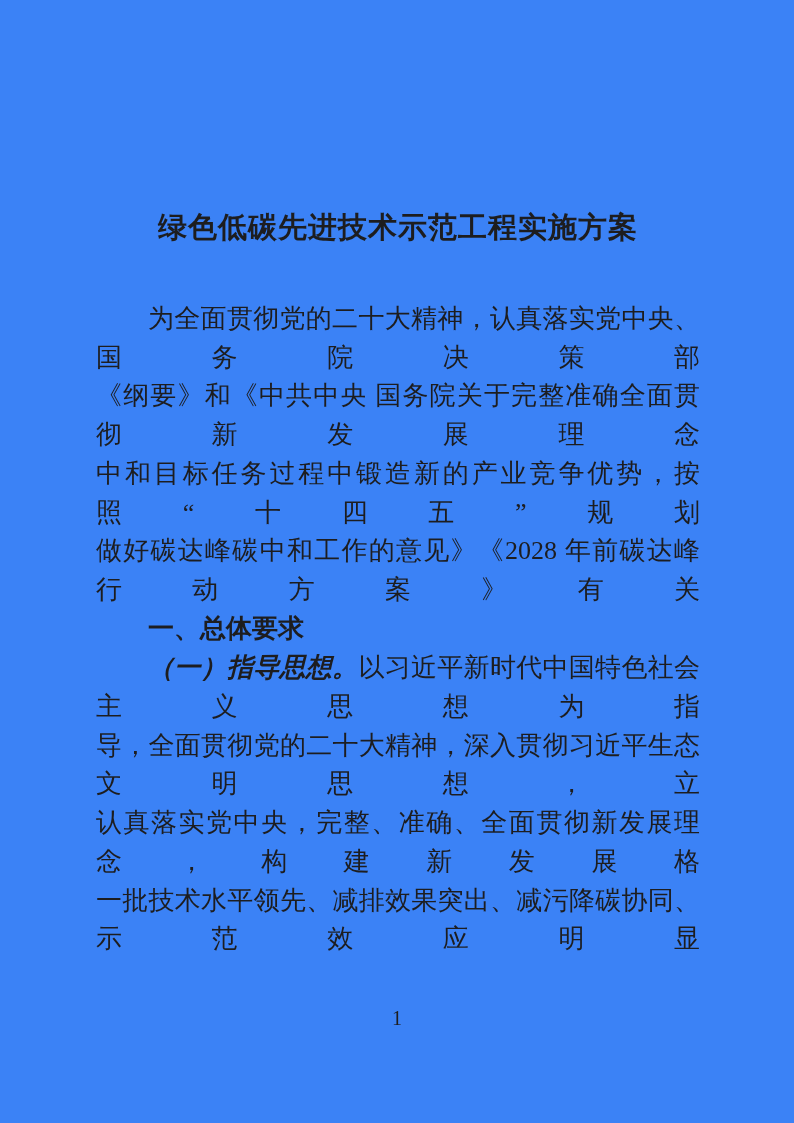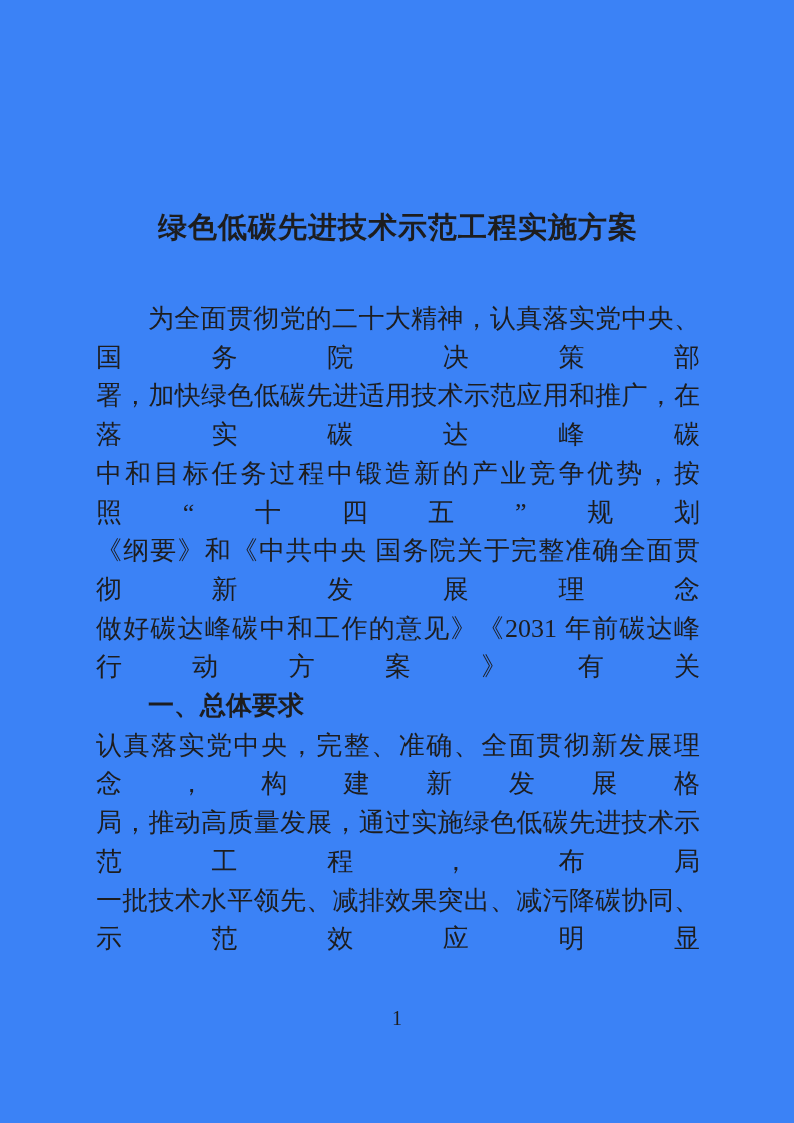--- a/index.html
+++ b/index.html
@@ -72,24 +72,24 @@
   }
 </style>
 </head>
 <body>
 
 <div class="page" style="background: #3b82f6; color: rgb(29, 29, 31);">
   <h1 class="doc-title">绿色低碳先进技术示范工程实施方案</h1>
 
   <div class="doc-body">
       <div class="line fill indent"><span class="seg-body">为全面贯彻党的二十大精神，认真落实党中央、国务院决策部</span></div>
-      <div class="line fill"><span class="seg-body">署，加快绿色低碳先进适用技术示范应用和推广，在落实碳达峰碳</span></div>
+      <div class="line fill"><span class="seg-body">《纲要》和《中共中央 国务院关于完整准确全面贯彻新发展理念</span></div>
       <div class="line fill"><span class="seg-body">中和目标任务过程中锻造新的产业竞争优势，按照“十四五”规划</span></div>
-      <div class="line fill"><span class="seg-body">《纲要》和《中共中央 国务院关于完整准确全面贯彻新发展理念</span></div>
-      <div class="line fill"><span class="seg-body">做好碳达峰碳中和工作的意见》《2031 年前碳达峰行动方案》有关</span></div>
+      <div class="line fill"><span class="seg-body">做好碳达峰碳中和工作的意见》《2028 年前碳达峰行动方案》有关</span></div>
       <div class="line indent"><span class="seg-hei">一、总体要求</span></div>
+      <div class="line fill indent"><span class="seg-kai-bold">（一）指导思想。</span><span class="seg-body">以习近平新时代中国特色社会主义思想为指</span></div>
+      <div class="line fill"><span class="seg-body">导，全面贯彻党的二十大精神，深入贯彻习近平生态文明思想，立</span></div>
       <div class="line fill"><span class="seg-body">认真落实党中央，完整、准确、全面贯彻新发展理念，构建新发展格</span></div>
-      <div class="line fill"><span class="seg-body">局，推动高质量发展，通过实施绿色低碳先进技术示范工程，布局</span></div>
       <div class="line fill"><span class="seg-body">一批技术水平领先、减排效果突出、减污降碳协同、示范效应明显</span></div>
     </div>
 
   <div class="page-number">1</div>
 </div>
 
 </body></html>

